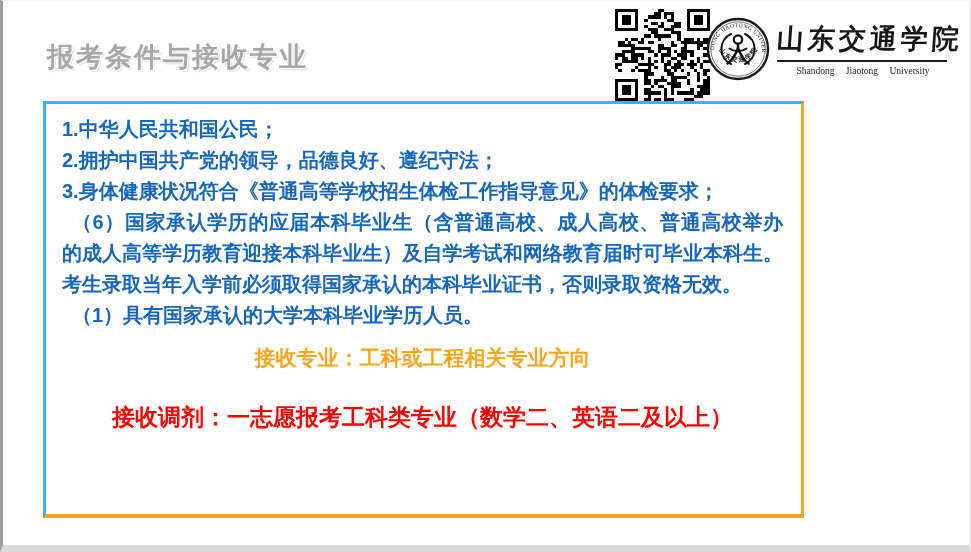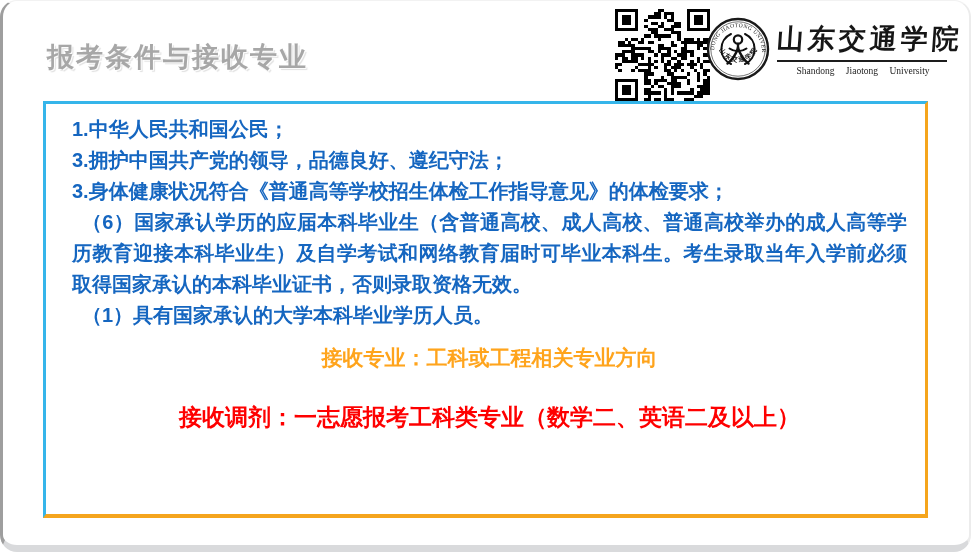--- a/index.html
+++ b/index.html
@@ -7,21 +7,20 @@
     position:relative;
     width:971px;height:552px;
     box-sizing:border-box;
     background:#ffffff;
     border-left:3px solid #9e9e9e;
     border-bottom:7px solid #d9dadc;
     border-right:2px solid #ececec;
     border-top:1px solid #f2f2f2;
     overflow:hidden;
     font-family:"Liberation Sans","DejaVu Sans",sans-serif;
-    border-radius:17px;
   }
   .title{
     position:absolute;left:44px;top:38px;
     font-size:27px;font-weight:bold;color:#a7a7a7;
     letter-spacing:2px;
     text-shadow:1px 1px 0 rgba(255,255,255,.9), 2px 2px 1px rgba(0,0,0,.12);
   }
   .qr{position:absolute;left:612px;top:8px;width:95px;height:92px;}
   .logo{position:absolute;left:703px;top:12px;display:flex;align-items:flex-start;}
   .seal{width:64px;height:64px;margin-top:4px;margin-right:7px;flex:0 0 auto;}
@@ -33,27 +32,27 @@
     transform:skewX(-4deg);
   }
   .logo-rule{height:0;border-bottom:2px solid #1d1d1d;margin-top:3px;width:170px;}
   .logo-en{
     font-family:"Liberation Serif","DejaVu Serif",serif;
     font-size:9.5px;color:#1d1d1d;margin-top:4px;
     word-spacing:9px;text-align:center;white-space:nowrap;
   }
   .box{
     position:absolute;left:40px;top:100px;
-    width:885px;height:417px;
+    width:761px;height:417px;
     box-sizing:border-box;
     border-top:3px solid #35b5ea;
     border-left:3px solid #35b5ea;
     border-right:3px solid #f5a51d;
     border-bottom:4px solid #f5a51d;
-    padding:10px 18px 0 26px;
+    padding:10px 18px 0 16px;
     background:#fff;
   }
   .cond{
     margin:0;font-size:20px;font-weight:bold;color:#1566c0;
     line-height:31px;text-align:justify;
   }
   .cond-indent{text-indent:10px;}
   .accept-major{
     margin:13px 0 0 0;text-align:center;
     font-size:21px;font-weight:bold;color:#ffa41c;
@@ -397,21 +396,21 @@
     </svg>
     <div class="logo-text">
       <div class="logo-cn">山东交通学院</div>
       <div class="logo-rule"></div>
       <div class="logo-en">Shandong Jiaotong University</div>
     </div>
   </div>
 
   <div class="box">
     <p class="cond">1.中华人民共和国公民；</p>
-    <p class="cond">3.拥护中国共产党的领导，品德良好、遵纪守法；</p>
+    <p class="cond">2.拥护中国共产党的领导，品德良好、遵纪守法；</p>
     <p class="cond">3.身体健康状况符合《普通高等学校招生体检工作指导意见》的体检要求；</p>
     <p class="cond cond-indent">（6）国家承认学历的应届本科毕业生（含普通高校、成人高校、普通高校举办的成人高等学历教育迎接本科毕业生）及自学考试和网络教育届时可毕业本科生。考生录取当年入学前必须取得国家承认的本科毕业证书，否则录取资格无效。</p>
     <p class="cond cond-indent">（1）具有国家承认的大学本科毕业学历人员。</p>
     <p class="accept-major">接收专业：工科或工程相关专业方向</p>
     <p class="accept-transfer">接收调剂：一志愿报考工科类专业（数学二、英语二及以上）</p>
   </div>
 
 </div>
 
 </body></html>

